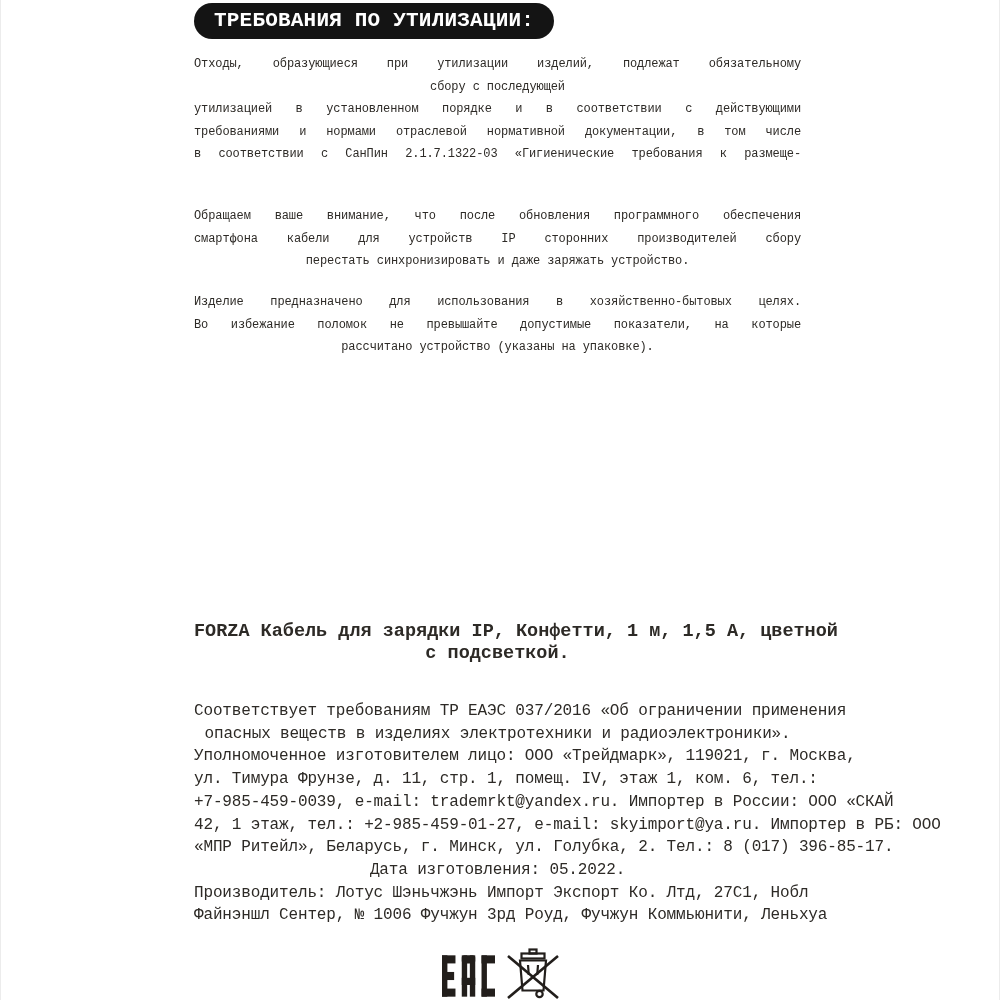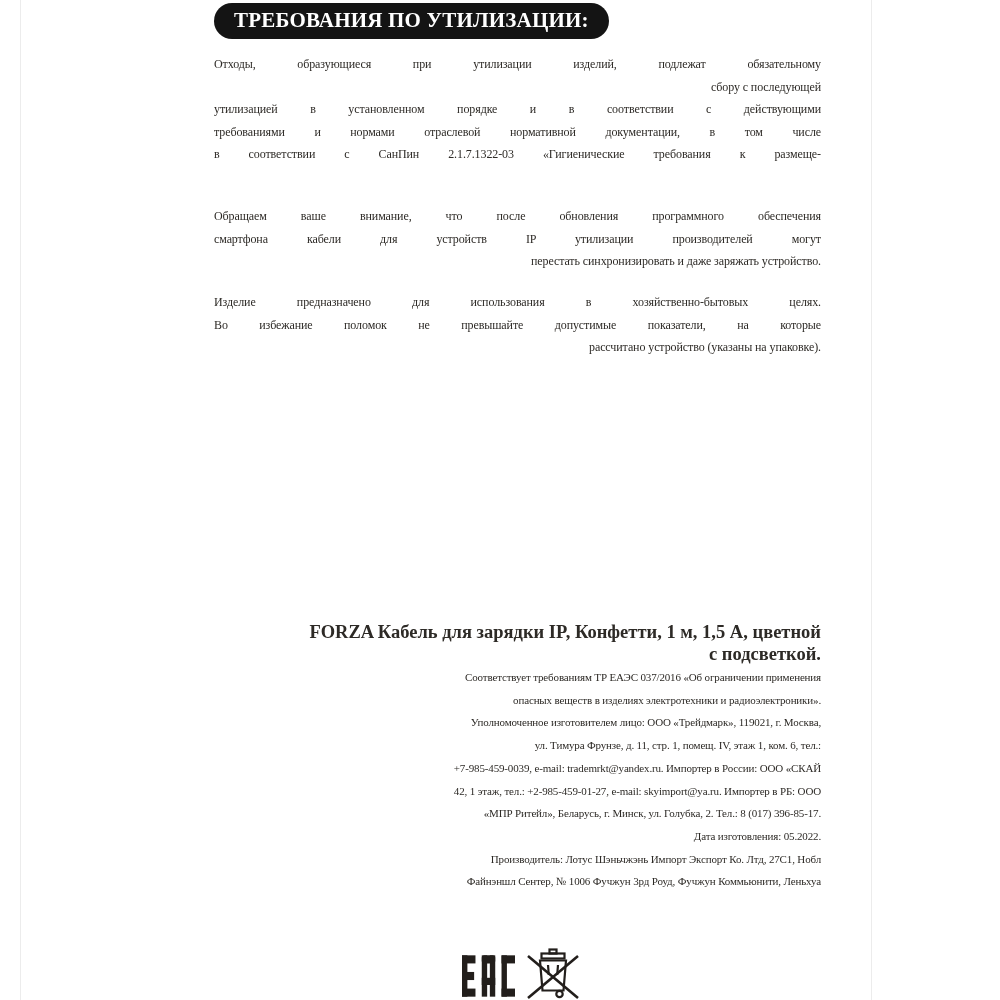--- a/index.html
+++ b/index.html
@@ -1,39 +1,39 @@
 <!DOCTYPE html>
 <html><head>
 <meta charset="utf-8">
 <style>
   html,body{margin:0;padding:0;background:#ffffff;}
   .page{
-    position:relative;width:852px;height:1000px;background:#ffffff;overflow:hidden;
-    font-family:Liberation Serif, serif;
+    position:relative;width:1000px;height:1000px;background:#ffffff;overflow:hidden;
+    font-family:Liberation Mono, monospace;
     color:#2d2a26;
-    border-left:1px solid #ececec;border-right:1px solid #ececec;box-sizing:border-box;margin-left:20px;
+    border-left:1px solid #ececec;border-right:1px solid #ececec;box-sizing:border-box;
   }
   .badge{
     position:absolute;left:193px;top:3px;
     background:#141414;color:#ffffff;
     font-weight:700;font-size:21px;line-height:1;
     padding:7px 20px 8px 20px;border-radius:18px;
     letter-spacing:0.2px;white-space:nowrap;
   }
   .col{position:absolute;left:193px;width:607px;}
   .para{font-size:12px;letter-spacing:-0.1px;}
   .para .line{line-height:22.5px;}
-  .line{text-align:right;}
+  .line{text-align:center;}
   .line.j{text-align:justify;text-align-last:justify;}
   #p1{top:53px;}
   #p2{top:205px;}
   #p3{top:291px;}
   .title{top:621px;font-weight:700;font-size:18.5px;}
   .title .line{line-height:22px;white-space:nowrap;}
-  .legal{top:666px;font-size:11px;letter-spacing:-0.15px;}
+  .legal{top:700px;font-size:16px;letter-spacing:-0.15px;}
   .legal .line{line-height:22.7px;white-space:nowrap;}
   .footer{
     position:absolute;left:0;top:948px;width:1000px;
     display:flex;justify-content:center;align-items:flex-start;gap:10px;
   }
   .eac-wrap{margin-top:5px;}
   svg{display:block;}
 </style>
 </head>
 <body>
@@ -45,21 +45,21 @@
   <div class="col para" id="p1">
     <div class="line j">Отходы, образующиеся при утилизации изделий, подлежат обязательному</div>
     <div class="line">сбору с последующей</div>
     <div class="line j">утилизацией в установленном порядке и в соответствии с действующими</div>
     <div class="line j">требованиями и нормами отраслевой нормативной документации, в том числе</div>
     <div class="line j">в соответствии с СанПин 2.1.7.1322-03 «Гигиенические требования к размеще-</div>
   </div>
 
   <div class="col para" id="p2">
     <div class="line j">Обращаем ваше внимание, что после обновления программного обеспечения</div>
-    <div class="line j">смартфона кабели для устройств IP утилизации производителей могут</div>
+    <div class="line j">смартфона кабели для устройств IP сторонних производителей сбору</div>
     <div class="line">перестать синхронизировать и даже заряжать устройство.</div>
   </div>
 
   <div class="col para" id="p3">
     <div class="line j">Изделие предназначено для использования в хозяйственно-бытовых целях.</div>
     <div class="line j">Во избежание поломок не превышайте допустимые показатели, на которые</div>
     <div class="line">рассчитано устройство (указаны на упаковке).</div>
   </div>
 
   <div class="col title">

